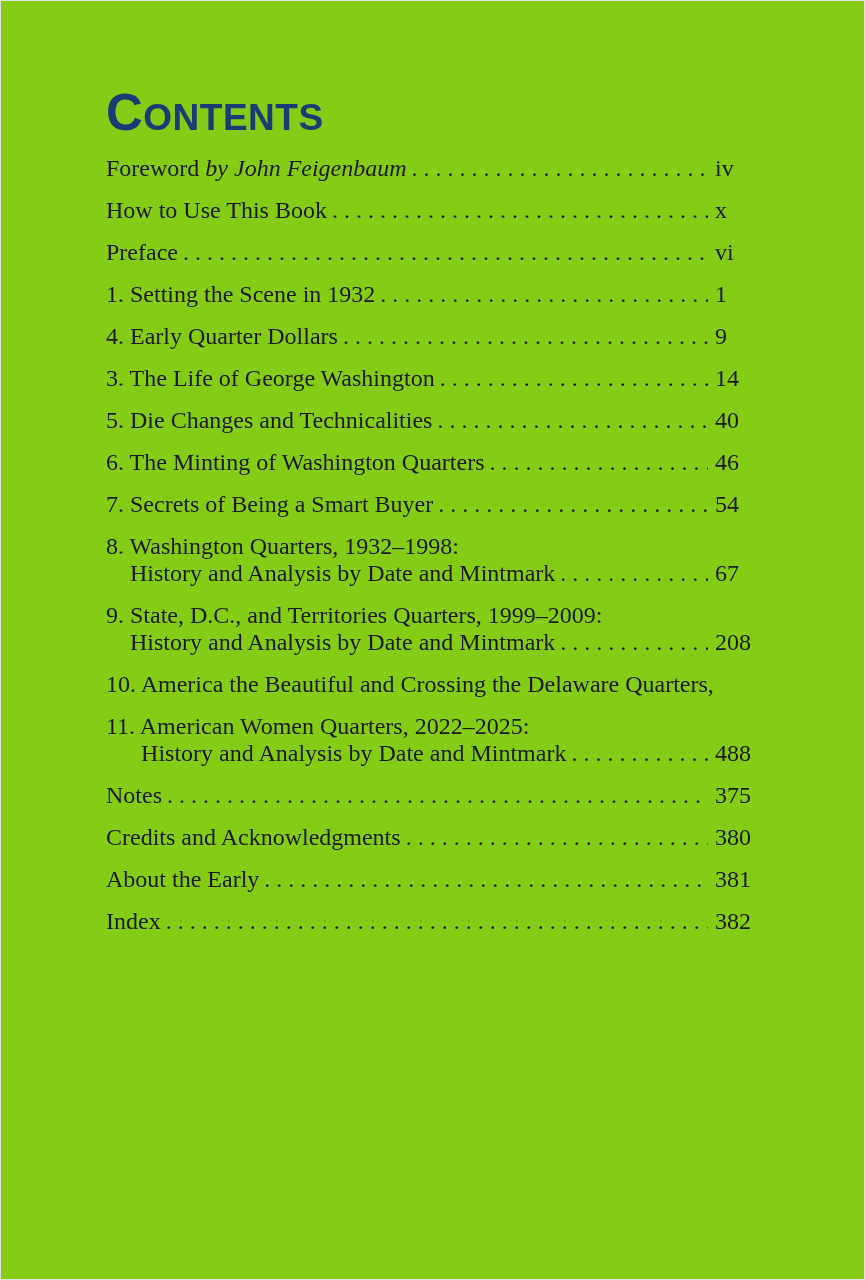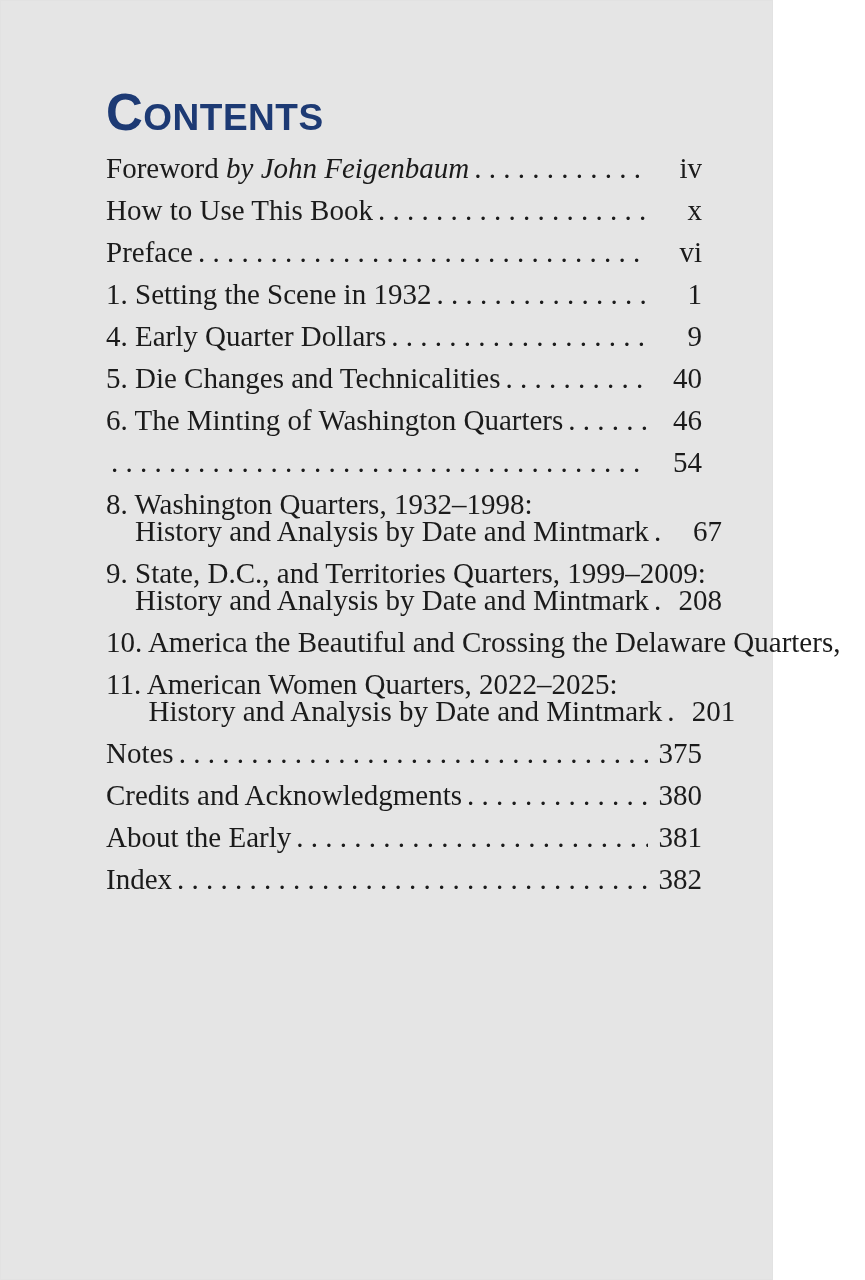--- a/index.html
+++ b/index.html
@@ -6,63 +6,62 @@
   body {
     width: 865px;
     height: 1280px;
     background: #ffffff;
     font-family: "Liberation Serif", serif;
     color: #1b1b1b;
     overflow: hidden;
   }
   .sheet {
     box-sizing: border-box;
-    width: 773px;
+    width: 865px;
     height: 1280px;
     border: 1px solid #e2e2e2;
-    padding: 86px 70px 0 105px;
-    background: #e5e5e5;
+    padding: 86px 102px 0 105px;
+    background: #84cc16;
   }
   h1.page-title {
     margin: 0 0 17px 0;
     font-family: "Liberation Sans", sans-serif;
     font-weight: bold;
     font-size: 37px;
     line-height: 1;
     letter-spacing: 0.5px;
     text-transform: uppercase;
     color: #1d3a74;
   }
   h1.page-title::first-letter {
     font-size: 51px;
   }
   .toc { }
   .entry { margin-bottom: 15px; }
   .line {
     display: flex;
-    font-size: 29px;
+    font-size: 24px;
     line-height: 27px;
   }
   .label { white-space: nowrap; }
   .label.italic { font-style: italic; }
   .hang { visibility: hidden; white-space: pre; }
   .dots {
     flex: 1;
     min-width: 14px;
     overflow: hidden;
     white-space: nowrap;
     margin: 0 7px 0 5px;
   }
   .dots::before {
     content: ". . . . . . . . . . . . . . . . . . . . . . . . . . . . . . . . . . . . . . . . . . . . . . . . . . . . . . . . . . . . . . . . . . . . . . . . . . . . . . . . . . . . . . . .";
   }
   .page {
     flex: none;
     min-width: 47px;
-    text-align: right;
   }
 </style>
 </head>
 <body style="color: rgb(27, 27, 27);">
 
 <div class="sheet">
   <h1 class="page-title" style="color: rgb(29, 58, 116);">Contents</h1>
   <div class="toc">
       <div class="entry">
         <div class="line">
@@ -95,34 +94,42 @@
       </div>
       <div class="entry">
         <div class="line">
           <span class="label">4. Early Quarter Dollars</span>
           <span class="dots"></span>
           <span class="page">9</span>
         </div>
       </div>
       <div class="entry">
         <div class="line">
+          <span class="label">3. The Life of George Washington</span>
+          <span class="dots"></span>
+          <span class="page">14</span>
+        </div>
+      </div>
+      <div class="entry">
+        <div class="line">
           <span class="label">5. Die Changes and Technicalities</span>
           <span class="dots"></span>
           <span class="page">40</span>
         </div>
       </div>
       <div class="entry">
         <div class="line">
           <span class="label">6. The Minting of Washington Quarters</span>
           <span class="dots"></span>
           <span class="page">46</span>
         </div>
       </div>
       <div class="entry">
         <div class="line">
+          <span class="label">7. Secrets of Being a Smart Buyer</span>
           <span class="dots"></span>
           <span class="page">54</span>
         </div>
       </div>
       <div class="entry">
         <div class="line">
           <span class="label">8. Washington Quarters, 1932–1998:</span>
         </div>
         <div class="line">
           <span class="hang">8.&nbsp;</span>
@@ -148,21 +155,21 @@
         </div>
       </div>
       <div class="entry">
         <div class="line">
           <span class="label">11. American Women Quarters, 2022–2025:</span>
         </div>
         <div class="line">
           <span class="hang">11.&nbsp;</span>
           <span class="label">History and Analysis by Date and Mintmark</span>
           <span class="dots"></span>
-          <span class="page">201</span>
+          <span class="page">488</span>
         </div>
       </div>
       <div class="entry">
         <div class="line">
           <span class="label">Notes</span>
           <span class="dots"></span>
           <span class="page">375</span>
         </div>
       </div>
       <div class="entry">

